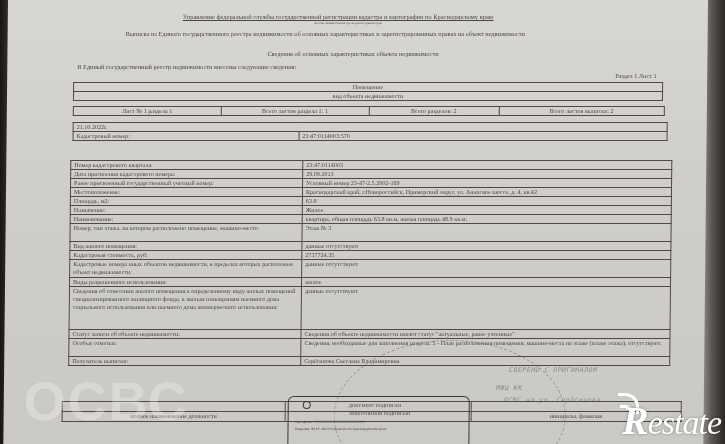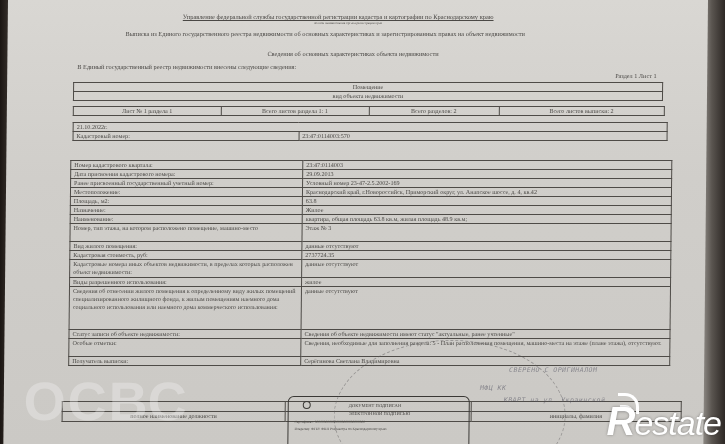--- a/index.html
+++ b/index.html
@@ -63,21 +63,21 @@
     border: 1.2px dashed rgba(90,88,90,0.45); border-radius: 50%;
   }
   .seal-text { position: absolute; font-size: 6.5px; color: rgba(80,80,95,0.55); letter-spacing: 0.5px; font-family: "DejaVu Sans Mono", monospace; font-style: italic; }
   .watermark-left {
     position: absolute; left: 20px; top: 370px; font-size: 54px; font-weight: bold;
     color: rgba(255,255,255,0.28); letter-spacing: 2px;
     font-family: "Liberation Sans", sans-serif;
   }
   .logo {
     position: absolute; right: 4px; bottom: 0px; font-size: 34px; font-style: italic;
-    color: #ffffff; font-family: Liberation Sans, sans-serif; letter-spacing: -1px;
+    color: #ffffff; font-family: Liberation Serif, serif; letter-spacing: -1px;
     text-shadow: 0 0 3px rgba(0,0,0,0.35);
   }
   .logo .r { font-weight: bold; font-size: 40px; }
   .logo-waves {
     position: absolute; right: 86px; bottom: 30px; width: 18px; height: 18px;
     border-top: 3px solid #fff; border-right: 3px solid #fff; border-radius: 0 14px 0 0;
   }
   .logo-waves2 {
     position: absolute; right: 92px; bottom: 26px; width: 10px; height: 10px;
     border-top: 3px solid #fff; border-right: 3px solid #fff; border-radius: 0 8px 0 0;
@@ -218,21 +218,21 @@
   <div class="stamp-box">
     <div class="txt" style="left:60px;top:6px">ДОКУМЕНТ ПОДПИСАН</div>
     <div class="txt" style="left:60px;top:14px">ЭЛЕКТРОННОЙ ПОДПИСЬЮ</div>
     <div class="txt" style="left:6px;top:23px;font-size:3.6px">Сертификат: 0000000000000000000000000000</div>
     <div class="txt" style="left:6px;top:30px;font-size:3.6px">Владелец: ФГБУ ФКП Росреестра по Краснодарскому краю</div>
     <div style="position:absolute;left:14px;top:4px;width:6px;height:6px;border:1.5px solid #3a3835;border-radius:50%"></div>
   </div>
 
   <div class="seal"></div>
   <div class="seal-text" style="left:505px;top:366px">СВЕРЕНО С ОРИГИНАЛОМ</div>
-  <div class="seal-text" style="left:476px;top:384px">МФЦ КК</div>
-  <div class="seal-text" style="left:500px;top:396px">КВАРТ на ул. Украинской</div>
+  <div class="seal-text" style="left:492px;top:384px">МФЦ КК</div>
+  <div class="seal-text" style="left:500px;top:396px">ОСВС на ул. Серёгинова</div>
 
   <div class="watermark-left">ОСВС</div>
 </div>
 
 <div class="logo-waves"></div>
 <div class="logo-waves2"></div>
 <div class="logo"><span class="r">R</span><span>estate</span></div>
 
 </body></html>

